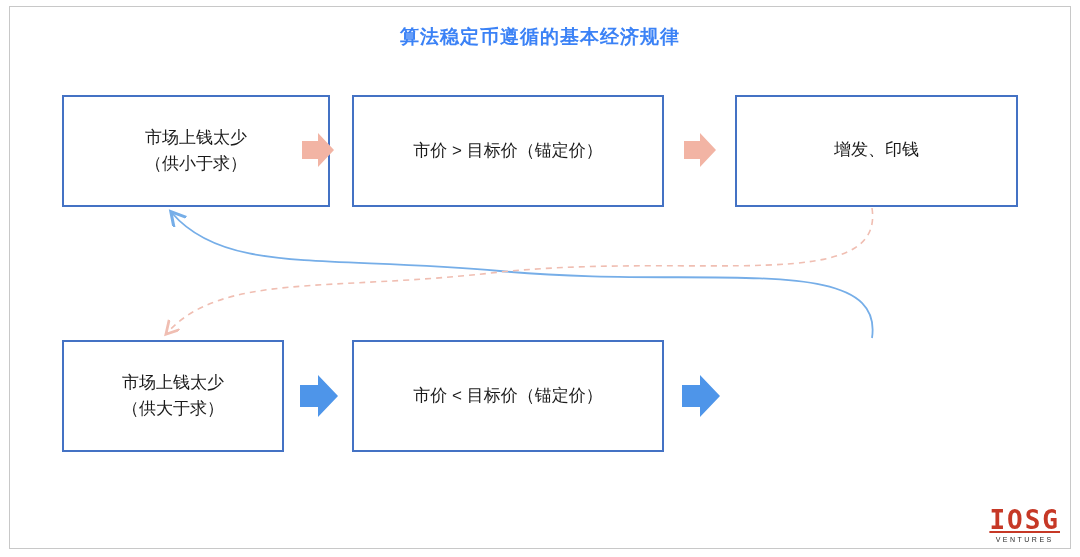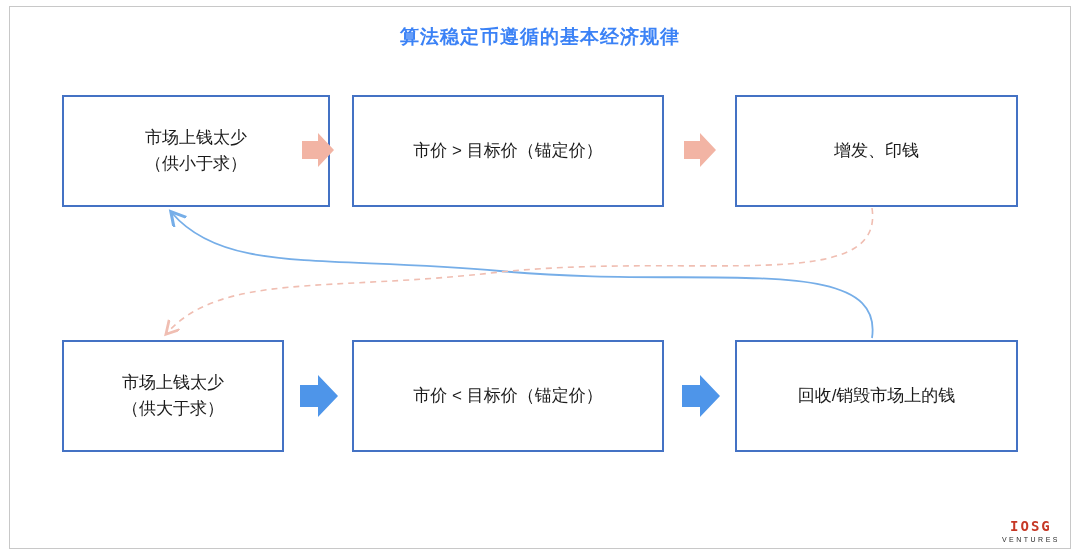--- a/index.html
+++ b/index.html
@@ -17,34 +17,35 @@
   }
   .box{
     position:absolute;background:#fff;
     border:2px solid var(--box-border,#4472c4);
     display:flex;align-items:center;justify-content:center;
     text-align:center;font-size:17px;line-height:1.55;color:#1a1a1a;
     box-sizing:border-box;
   }
   .box-supply-shortage{left:62px;top:95px;width:268px;height:112px;}
   .box-price-above-target{left:352px;top:95px;width:312px;height:112px;}
-  .box-mint-print-money{left:735px;top:95px;width:283px;height:112px;}
+  .box-mint-print-money{left:735px;top:95px;width:283px;height:112px;font-family:Liberation Mono, monospace;}
   .box-supply-surplus{left:62px;top:340px;width:222px;height:112px;}
   .box-price-below-target{left:352px;top:340px;width:312px;height:112px;}
   .box-recall-burn-money{left:735px;top:340px;width:283px;height:112px;}
   .connectors{
     position:absolute;left:0;top:0;width:1080px;height:557px;pointer-events:none;
   }
   .logo{
     position:absolute;right:20px;bottom:14px;text-align:center;line-height:1;
   }
   .logo-main{
     font-family:"DejaVu Sans Mono","Liberation Mono",monospace;
-    font-weight:bold;font-size:14px;letter-spacing:2px;
+    font-weight:bold;font-size:26px;letter-spacing:2px;
     color:var(--logo-red,#c63826);
+    text-decoration:underline;
   }
   .logo-sub{
     margin-top:3px;font-size:7px;letter-spacing:2.5px;color:#2b2b2b;
     font-family:"Liberation Sans","DejaVu Sans",sans-serif;
   }
 </style>
 </head>
 <body>
 
 <div class="canvas">
@@ -74,25 +75,20 @@
     <div>
       <span>市场上钱太少</span><br>
       <span>（供大于求）</span>
     </div>
   </div>
   <div class="box box-price-below-target">
     <div>
       <span>市价 &lt; 目标价（锚定价）</span>
     </div>
   </div>
-  <div class="box box-recall-burn-money">
-    <div>
-      <span>回收/销毁市场上的钱</span>
-    </div>
-  </div>
 
   <svg class="connectors" viewBox="0 0 1080 557" xmlns="http://www.w3.org/2000/svg">
     <defs>
       <marker id="mBlue" markerWidth="12" markerHeight="12" refX="7" refY="4.5" orient="auto">
         <path d="M0,0 L8,4.5 L0,9" fill="none" stroke-width="1.7" stroke="#76aee8"></path>
       </marker>
       <marker id="mPink" markerWidth="12" markerHeight="12" refX="7" refY="4.5" orient="auto">
         <path d="M0,0 L8,4.5 L0,9" fill="none" stroke-width="1.7" stroke="#f0beb2"></path>
       </marker>
     </defs>

